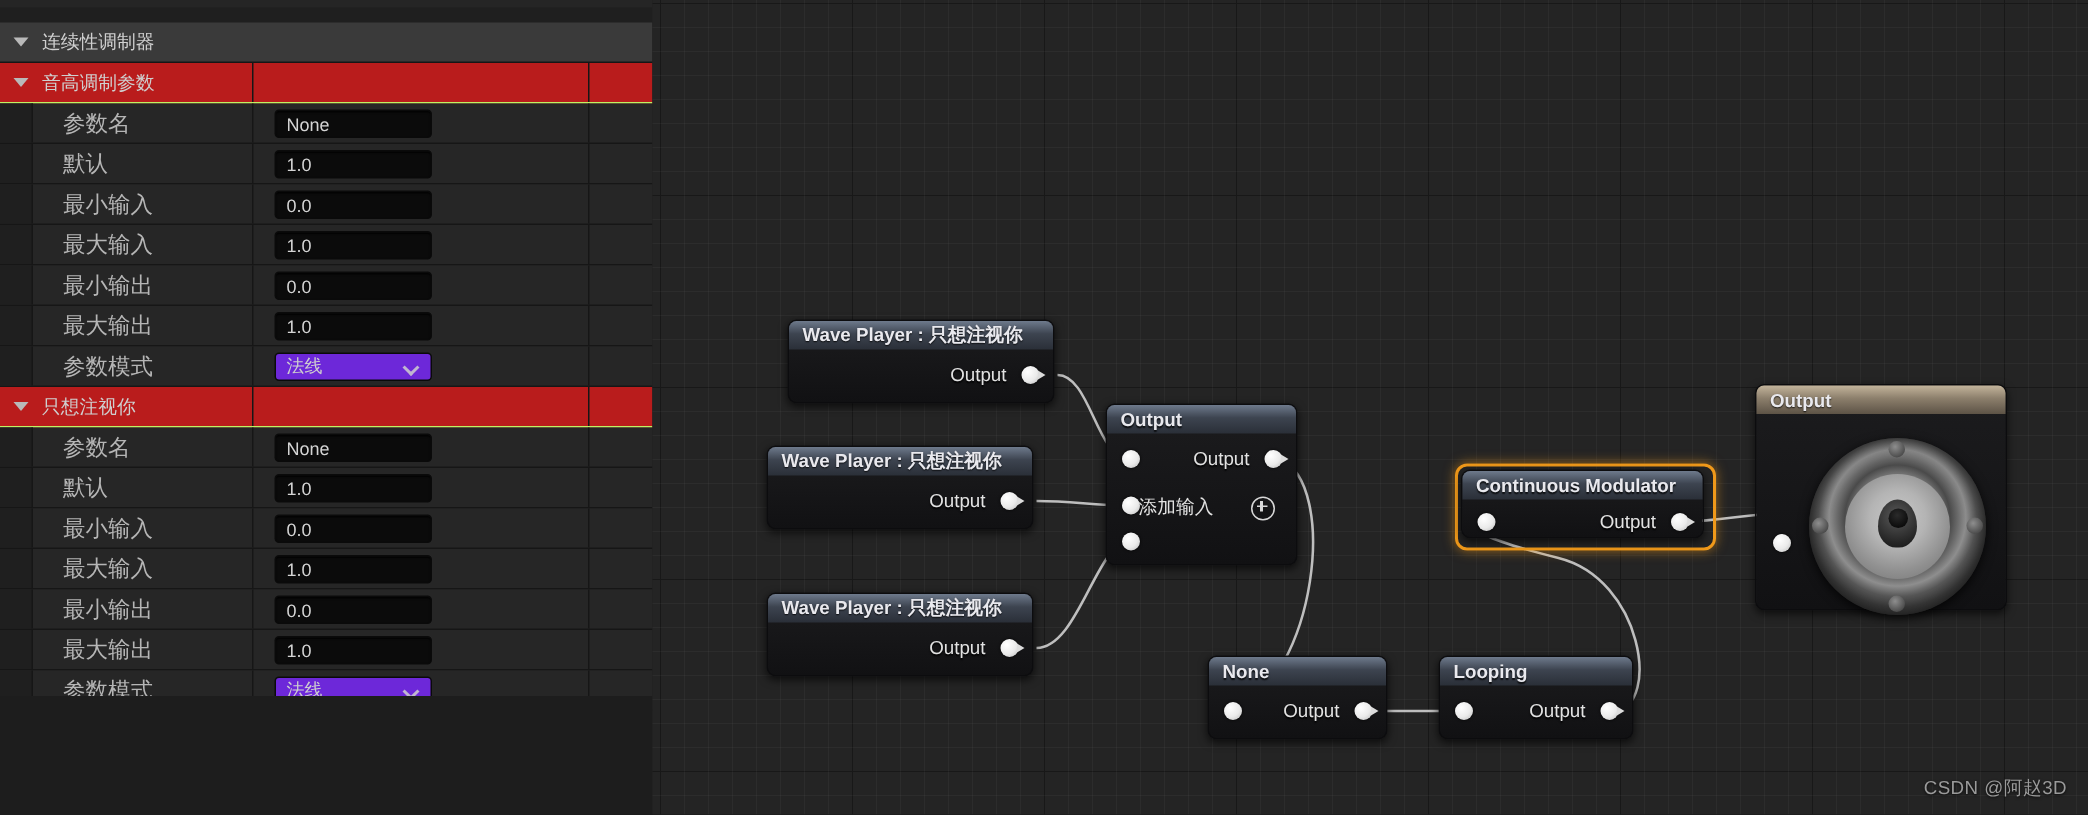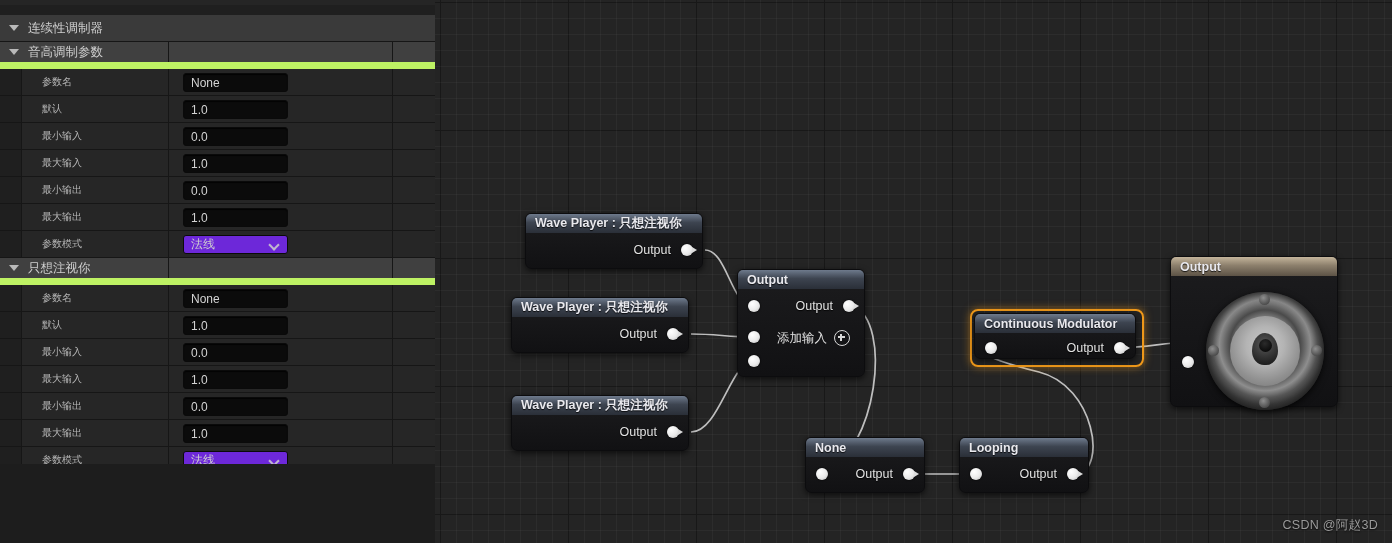--- a/index.html
+++ b/index.html
@@ -43,22 +43,22 @@
     margin-left: 9px;
     margin-right: 9px;
   }
   .cat-header .cat-label {
     color: #d0d0d0;
     font-size: 12.5px;
   }
   .grp-header {
     position: relative;
     height: 27px;
-    background: #404040;
-    border-bottom: 7px solid #bef264;
+    background: #b91c1c;
+    border-bottom: 1px solid #bef264;
     display: flex;
     align-items: center;
     box-sizing: border-box;
   }
   .grp-header .tri {
     margin-left: 9px;
     margin-right: 9px;
   }
   .grp-header .grp-label {
     color: #cfcfcf;
@@ -92,21 +92,21 @@
     border-right: 1px solid #161616;
     box-sizing: border-box;
   }
   .prow .pname {
     position: absolute;
     left: 42px;
     top: 0; bottom: 0;
     display: flex;
     align-items: center;
     color: #b5b5b5;
-    font-size: 10px;
+    font-size: 15px;
   }
   .prow .colsep {
     position: absolute;
     top: 0; bottom: 0;
     width: 1px;
     background: #161616;
   }
   .prow .valwrap {
     position: absolute;
     left: 183px;
@@ -233,21 +233,22 @@
   .pinlabel {
     position: absolute;
     color: #e2e2e2;
     font-size: 12.5px;
     white-space: nowrap;
     text-shadow: 0 1px 1px rgba(0,0,0,0.9);
   }
   .addinput {
     position: absolute;
     display: flex;
-    gap: 7px;
+    align-items: center;
+    gap: 25px;
     color: #e2e2e2;
     font-size: 12.5px;
     white-space: nowrap;
   }
   .plus-circle {
     width: 14px; height: 14px;
     border-radius: 50%;
     border: 1.4px solid #d8d8d8;
     position: relative;
     display: inline-block;

